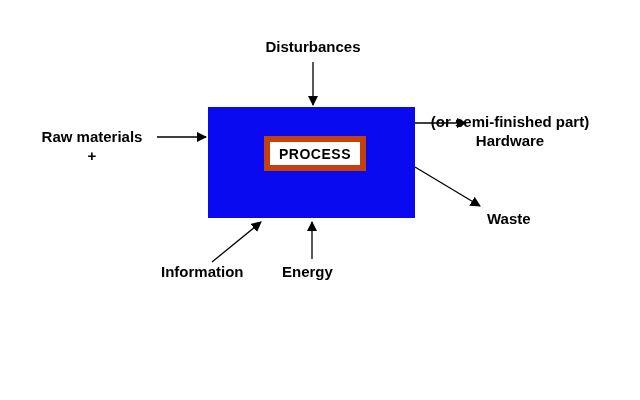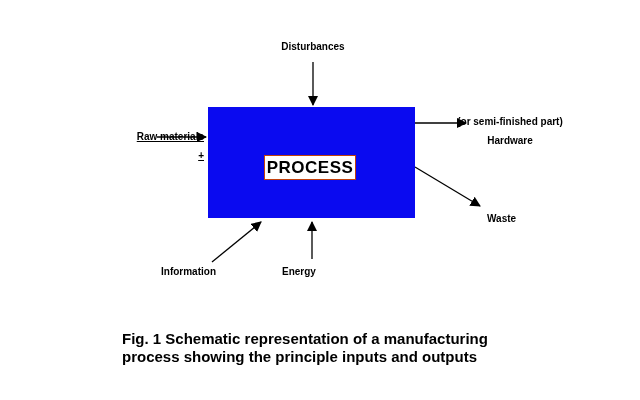--- a/index.html
+++ b/index.html
@@ -28,39 +28,39 @@
     position: absolute;
     left: 208px;
     top: 107px;
     width: 207px;
     height: 111px;
     background: #0a0af0;
   }
   .process-label {
     position: absolute;
     left: 264px;
-    top: 155px;
+    top: 136px;
     width: 90px;
     height: 23px;
     background: #ffffff;
-    border: 1px solid #c2410c;
+    border: 6px solid #c2410c;
     display: flex;
     align-items: center;
     justify-content: center;
-    font-size: 17px;
+    font-size: 14px;
     letter-spacing: 0.5px;
   }
   .lbl {
     position: absolute;
-    font-size: 10px;
+    font-size: 15px;
     line-height: 19px;
     white-space: nowrap;
   }
   .lbl-disturbances { left: 240px; top: 37px; width: 146px; text-align: center; }
-  .raw-block { left: 20px; top: 127px; width: 184px; text-align: right; text-decoration: underline; }
+  .raw-block { left: 0; top: 127px; width: 184px; text-align: center; }
   .hardware-block { left: 420px; top: 112px; width: 180px; text-align: center; }
   .lbl-waste { left: 487px; top: 209px; }
   .lbl-information { left: 161px; top: 262px; }
   .lbl-energy { left: 282px; top: 262px; text-align: center; }
   .caption {
     position: absolute;
     left: 122px;
     top: 330px;
     font-size: 15px;
     line-height: 18px;
@@ -101,18 +101,14 @@
     <div>(or semi-finished part)</div>
     <div>Hardware</div>
   </div>
 
   <div class="lbl lbl-waste">Waste</div>
 
   <div class="lbl lbl-information">Information</div>
 
   <div class="lbl lbl-energy">Energy</div>
 
-  <div class="caption">
-    <div>Fig. 1 Schematic representation of a manufacturing</div>
-    <div>process showing the principle inputs and outputs</div>
-  </div>
 
 </div>
 
 </body></html>

